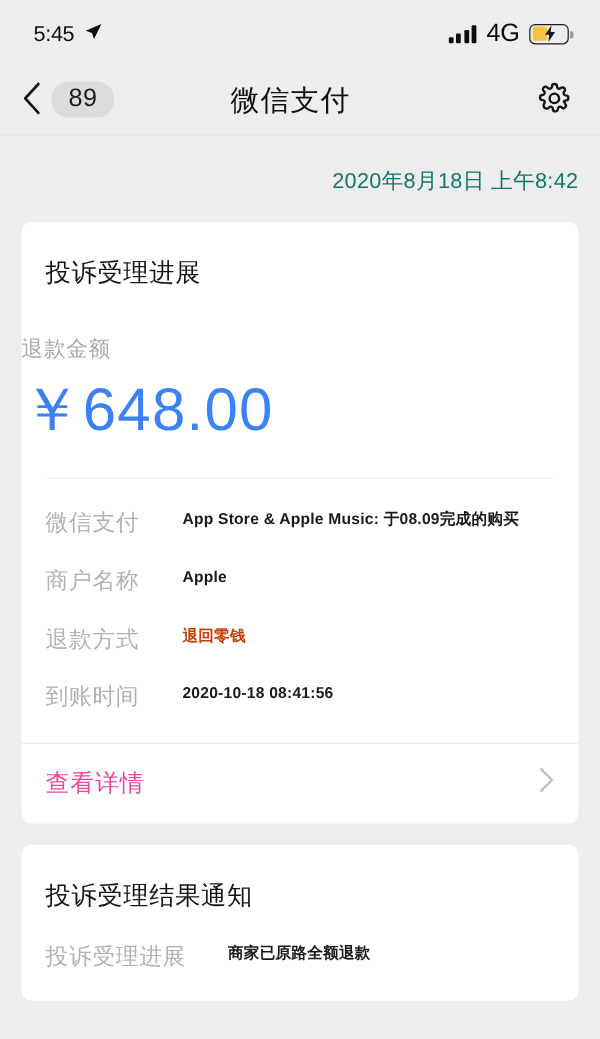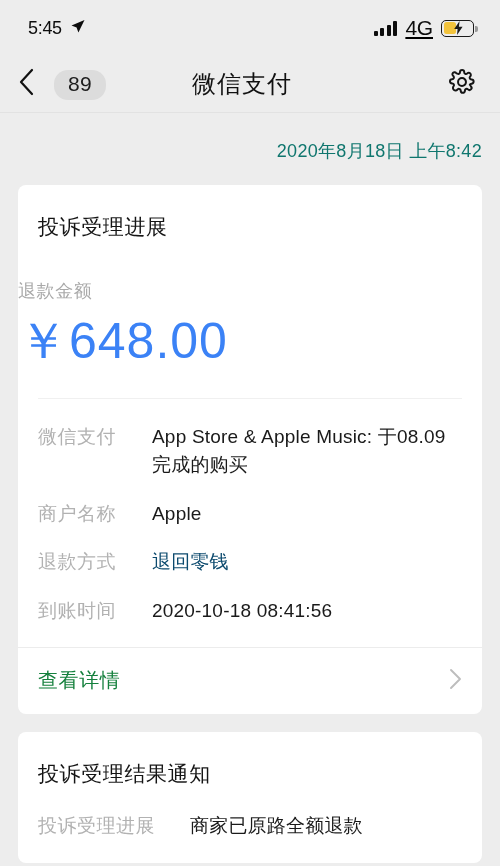--- a/index.html
+++ b/index.html
@@ -37,21 +37,20 @@
     letter-spacing: -0.3px;
   }
   .loc-arrow {
     display: block;
     margin-top: 1px;
   }
   .status-right {
     display: flex;
     align-items: center;
     gap: 8px;
-    text-decoration: underline;
   }
   .signal-bars {
     display: flex;
     align-items: flex-end;
     gap: 2.5px;
     height: 15px;
   }
   .signal-bars i {
     display: block;
     width: 4px;
@@ -106,22 +105,22 @@
     height: 57px;
     display: flex;
     align-items: center;
     position: relative;
     padding: 0 24px 0 18px;
     box-sizing: border-box;
     border-bottom: 1px solid #e2e2e2;
   }
   .nav-back {
     display: flex;
-    align-items: flex-end;
-    gap: 19px;
+    align-items: flex-start;
+    gap: 8px;
     cursor: pointer;
   }
   .chev-back {
     display: block;
   }
   .back-badge {
     background: #dcdcdc;
     color: #1c1c1c;
     font-size: 21px;
     font-weight: 400;
@@ -216,44 +215,45 @@
   }
   .row-label {
     font-size: 19px;
     color: #b2b2b2;
     flex: 0 0 auto;
     width: 114px;
     letter-spacing: 0.5px;
     line-height: 1.5;
   }
   .row-value {
-    font-size: 19px;
+    font-size: 13px;
     color: #1a1a1a;
     flex: 1;
     line-height: 1.5;
     letter-spacing: 0.2px;
+    font-weight: bold;
   }
   .row-value.gold {
-    color: #0c4a6e;
+    color: #c2410c;
   }
 
   .rows.wide .row-label {
     width: 152px;
   }
 
   .card-footer {
     display: flex;
     align-items: center;
     justify-content: space-between;
     padding: 19px 20px 20px;
     cursor: pointer;
   }
   .footer-text {
     font-size: 20px;
-    color: #15803d;
+    color: #ec4899;
     letter-spacing: 0.6px;
   }
 </style>
 </head>
 <body>
 
 <div class="statusbar">
   <div class="status-left">
     <span class="status-time">5:45</span>
     <span class="loc-arrow">

